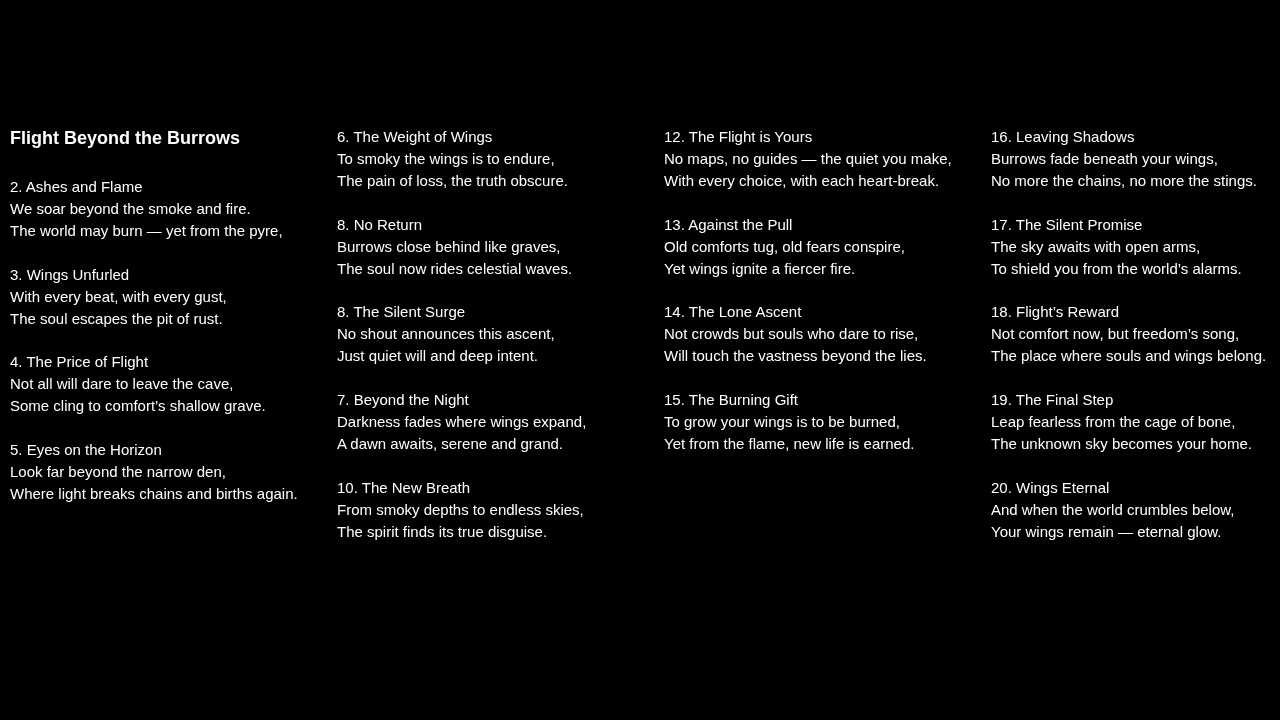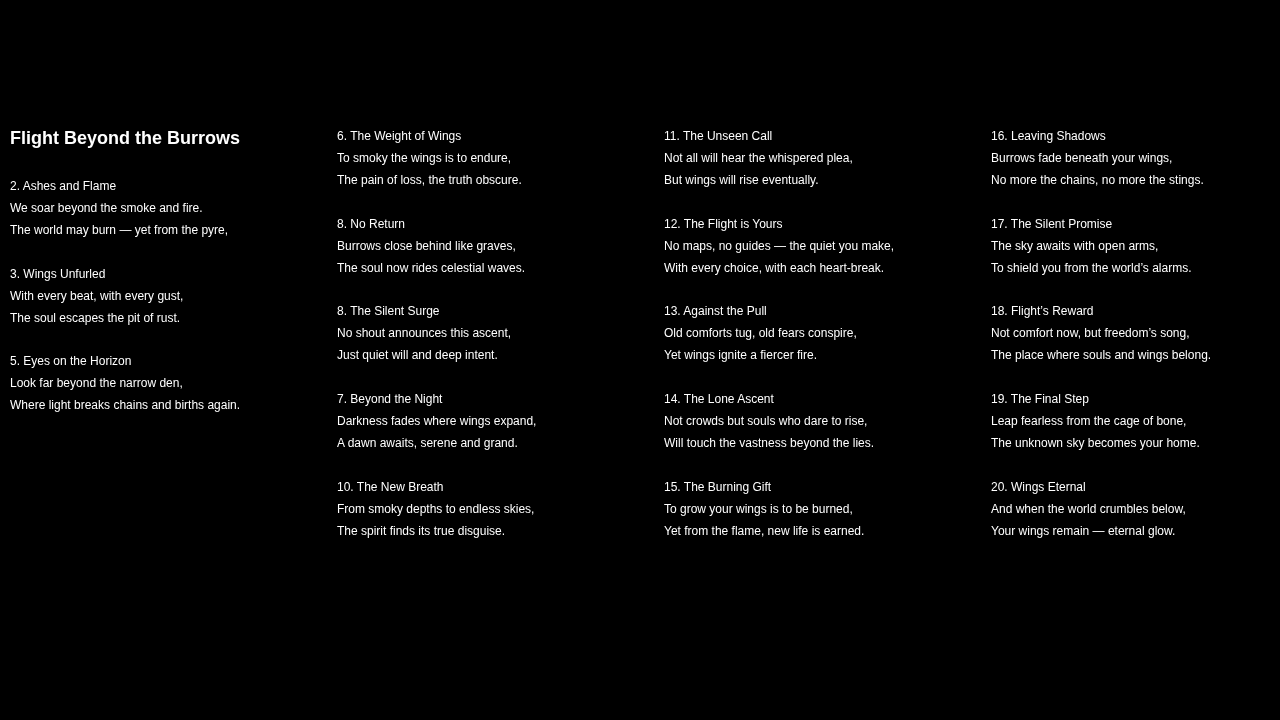--- a/index.html
+++ b/index.html
@@ -30,21 +30,21 @@
     margin: 0 0 26px 0;
     font-size: 18px;
     font-weight: bold;
     line-height: 24px;
     white-space: nowrap;
   }
   .stanza {
     margin: 0 0 22px 0;
   }
   .heading, .line {
-    font-size: 12px;
+    font-size: 15px;
     line-height: 21.9px;
     font-weight: normal;
     white-space: nowrap;
   }
 </style>
 </head>
 <body>
 
 <div class="page">
   <div class="columns">
@@ -54,20 +54,25 @@
 
       <div class="stanza">
         <div class="heading">2. Ashes and Flame</div>
         <div class="line">We soar beyond the smoke and fire.</div>
         <div class="line">The world may burn — yet from the pyre,</div>
       </div>
       <div class="stanza">
         <div class="heading">3. Wings Unfurled</div>
         <div class="line">With every beat, with every gust,</div>
         <div class="line">The soul escapes the pit of rust.</div>
+      </div>
+      <div class="stanza">
+        <div class="heading">4. The Price of Flight</div>
+        <div class="line">Not all will dare to leave the cave,</div>
+        <div class="line">Some cling to comfort’s shallow grave.</div>
       </div>
       <div class="stanza">
         <div class="heading">5. Eyes on the Horizon</div>
         <div class="line">Look far beyond the narrow den,</div>
         <div class="line">Where light breaks chains and births again.</div>
       </div>
     </div>
 
     <div class="col">
       <div class="stanza">
@@ -91,25 +96,20 @@
         <div class="line">A dawn awaits, serene and grand.</div>
       </div>
       <div class="stanza">
         <div class="heading">10. The New Breath</div>
         <div class="line">From smoky depths to endless skies,</div>
         <div class="line">The spirit finds its true disguise.</div>
       </div>
     </div>
 
     <div class="col">
-      <div class="stanza">
-        <div class="heading">11. The Unseen Call</div>
-        <div class="line">Not all will hear the whispered plea,</div>
-        <div class="line">But wings will rise eventually.</div>
-      </div>
       <div class="stanza">
         <div class="heading">12. The Flight is Yours</div>
         <div class="line">No maps, no guides — the quiet you make,</div>
         <div class="line">With every choice, with each heart-break.</div>
       </div>
       <div class="stanza">
         <div class="heading">13. Against the Pull</div>
         <div class="line">Old comforts tug, old fears conspire,</div>
         <div class="line">Yet wings ignite a fiercer fire.</div>
       </div>

